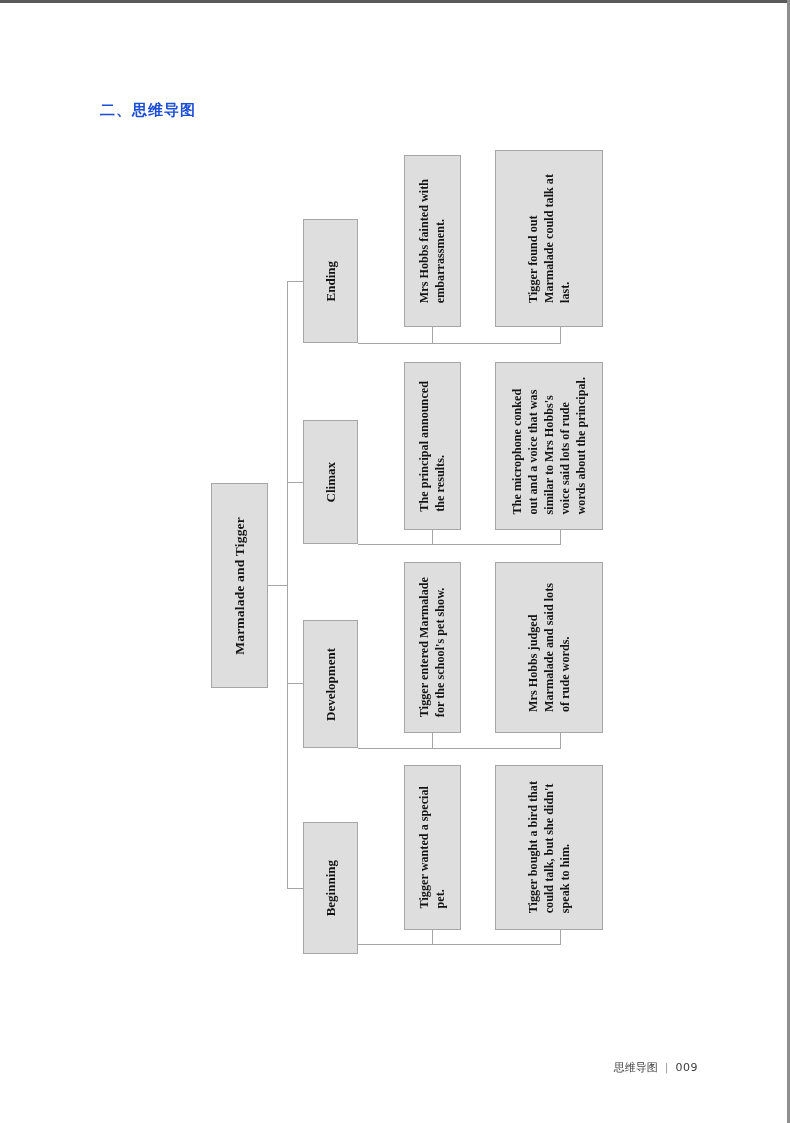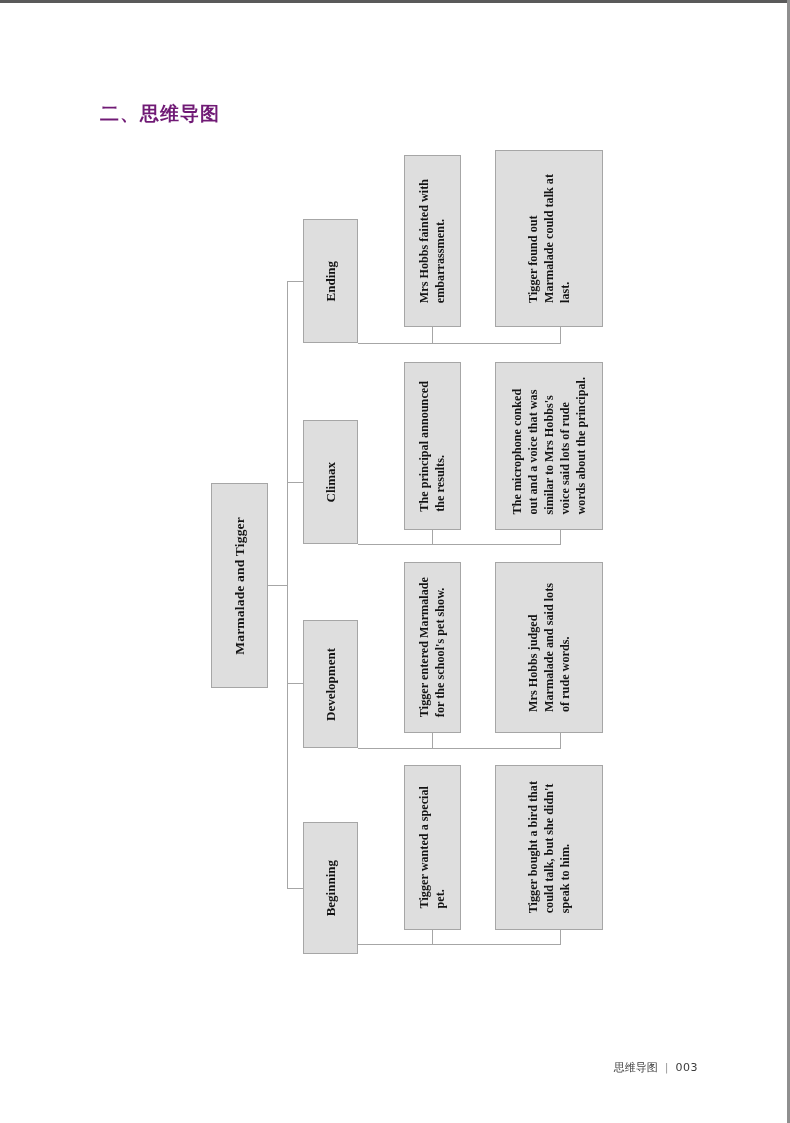--- a/index.html
+++ b/index.html
@@ -30,23 +30,23 @@
     background: #8f8f8f;
   }
 
   
   .section-title {
     position: absolute;
     left: 100px;
     top: 101px;
     font-family: Liberation Sans, sans-serif;
     font-weight: 700;
-    font-size: 19px;
+    font-size: 15px;
     letter-spacing: 1px;
-    color: #701a75;
+    color: #1d4ed8;
     white-space: nowrap;
   }
 
   
   .map {
     position: absolute;
     left: 0;
     top: 0;
     width: 790px;
     height: 1040px;
@@ -193,14 +193,14 @@
     <span class="label">Tigger bought a bird that
 could talk, but she didn't
 speak to him.</span>
   </div>
 
 </div>
 
 <div class="footer">
   <span>思维导图</span>
   <span class="sep">|</span>
-  <span class="pageno">003</span>
+  <span class="pageno">009</span>
 </div>
 
 </body></html>

